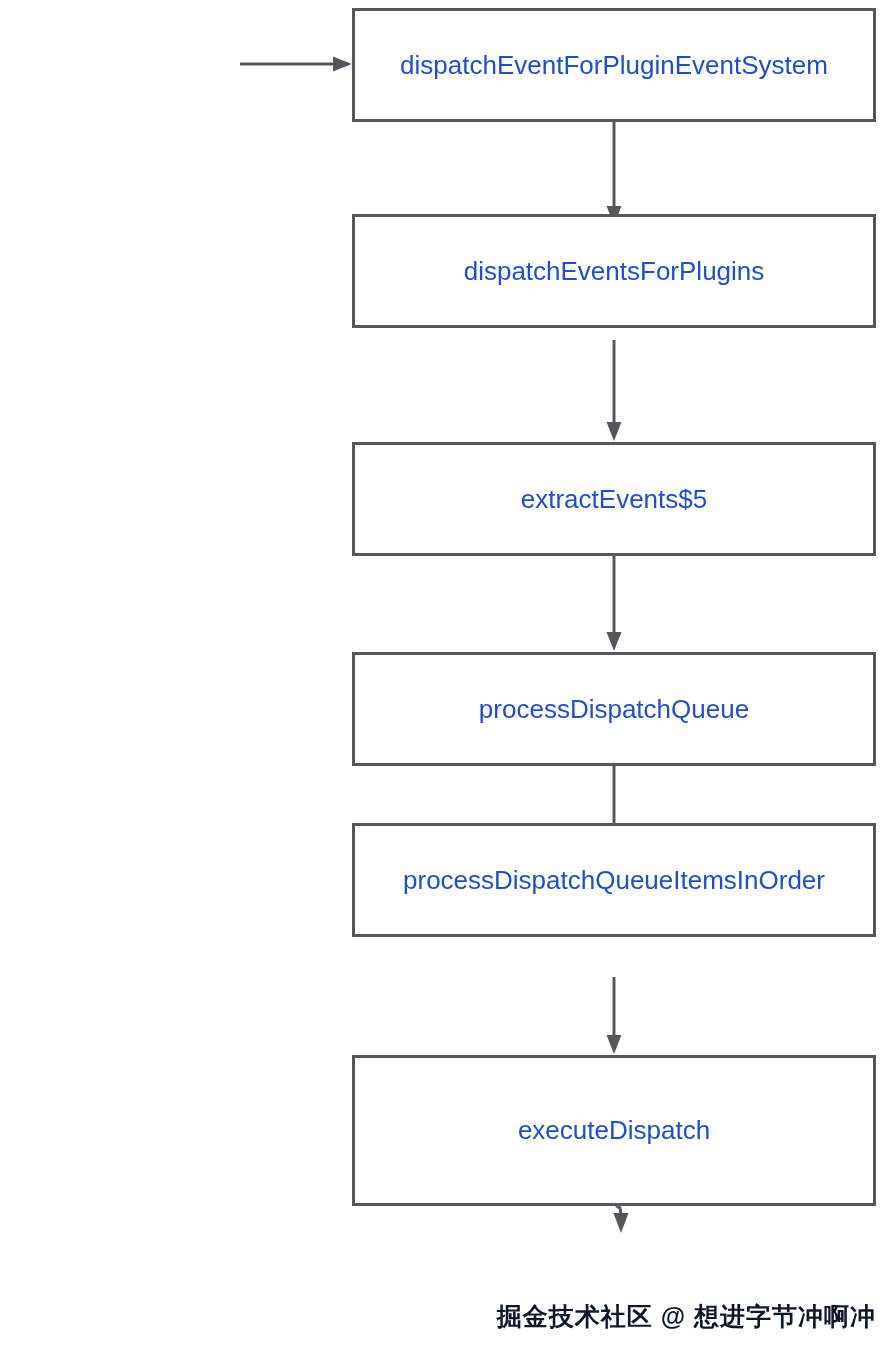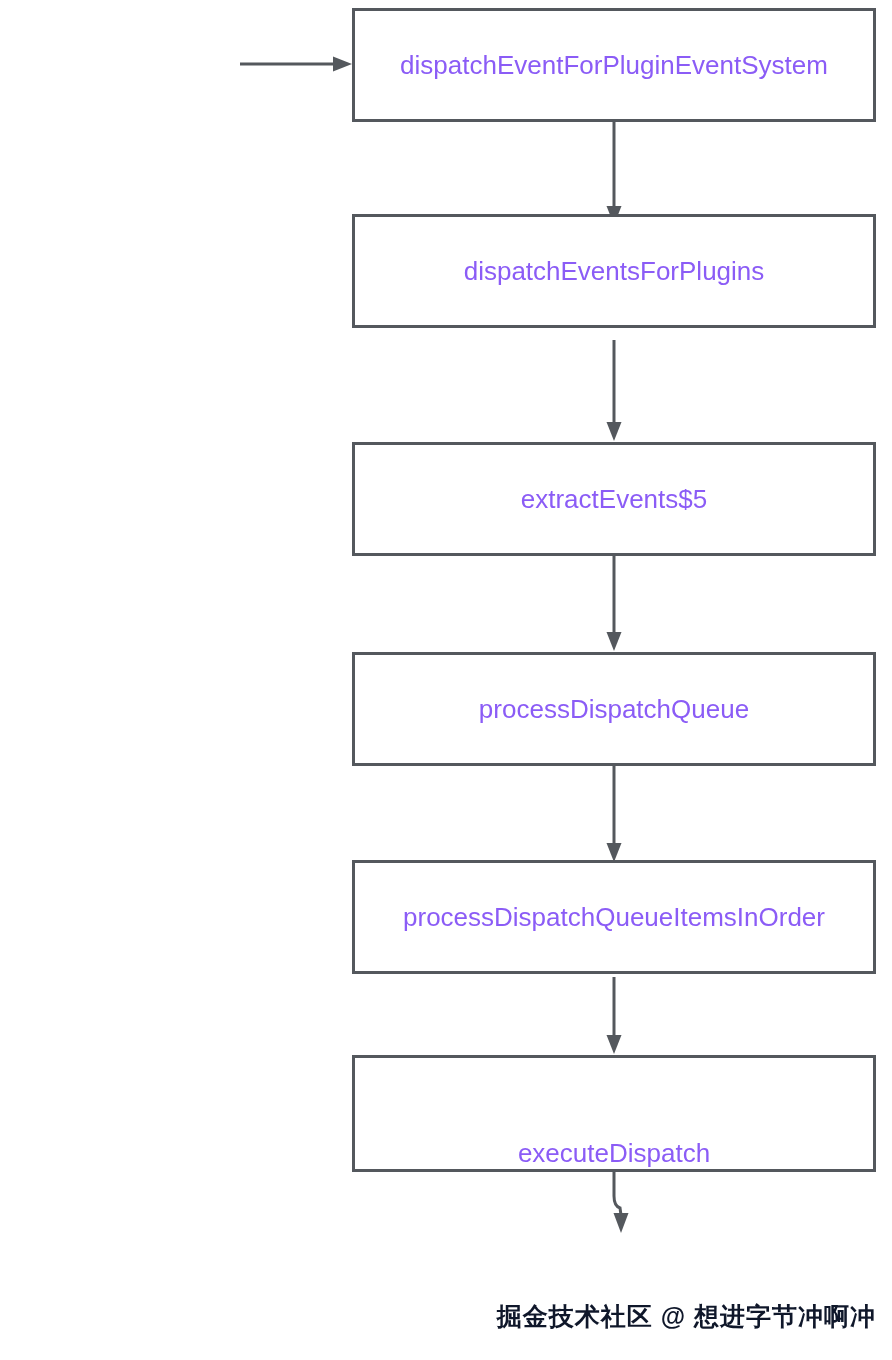--- a/index.html
+++ b/index.html
@@ -33,28 +33,28 @@
     width: 524px;
     height: 114px;
     box-sizing: border-box;
     border: 3px solid #54585d;
     background: #ffffff;
     display: flex;
     align-items: center;
     justify-content: center;
     text-align: center;
     font-size: 26px;
-    color: #8b5cf6;
+    color: #1d4ed8;
   }
   .n1 { top: 8px; }
   .n2 { top: 214px; }
   .n3 { top: 442px; }
   .n4 { top: 652px; }
-  .n5 { top: 860px; text-align: right; }
-  .n6 { top: 1055px; height: 117px; align-items: flex-end; }
+  .n5 { top: 823px; text-align: right; }
+  .n6 { top: 1055px; height: 151px; }
   .n7 { top: 1235px; left: 358px; height: 117px; }
   .n7 .label {
     display: block;
     width: 514px;
     word-break: break-all;
     overflow-wrap: anywhere;
     line-height: 1.45;
   }
   svg.arrows {
     position: absolute;

